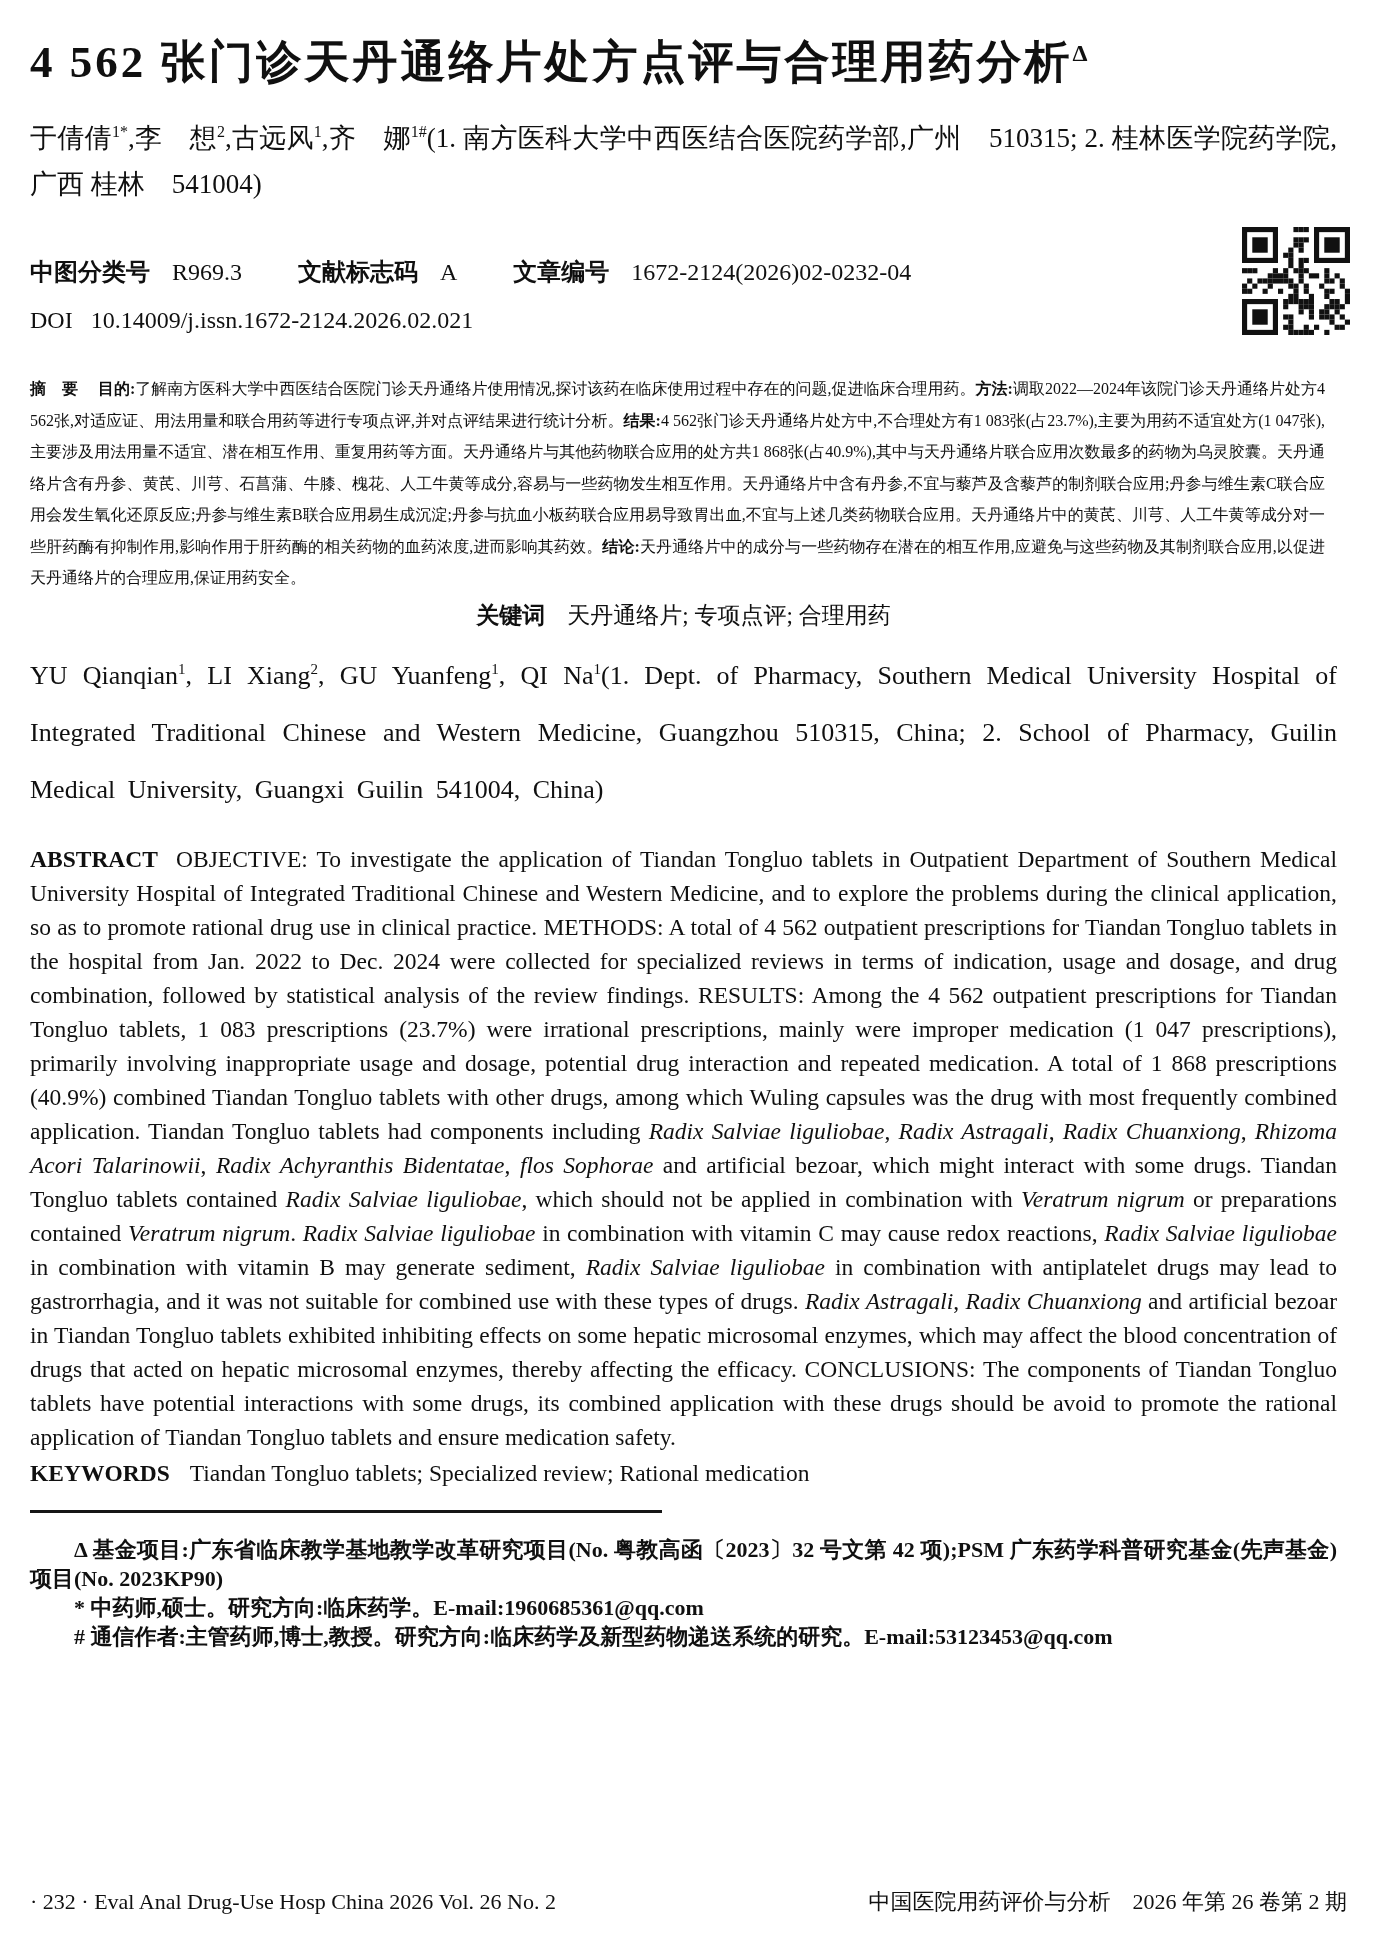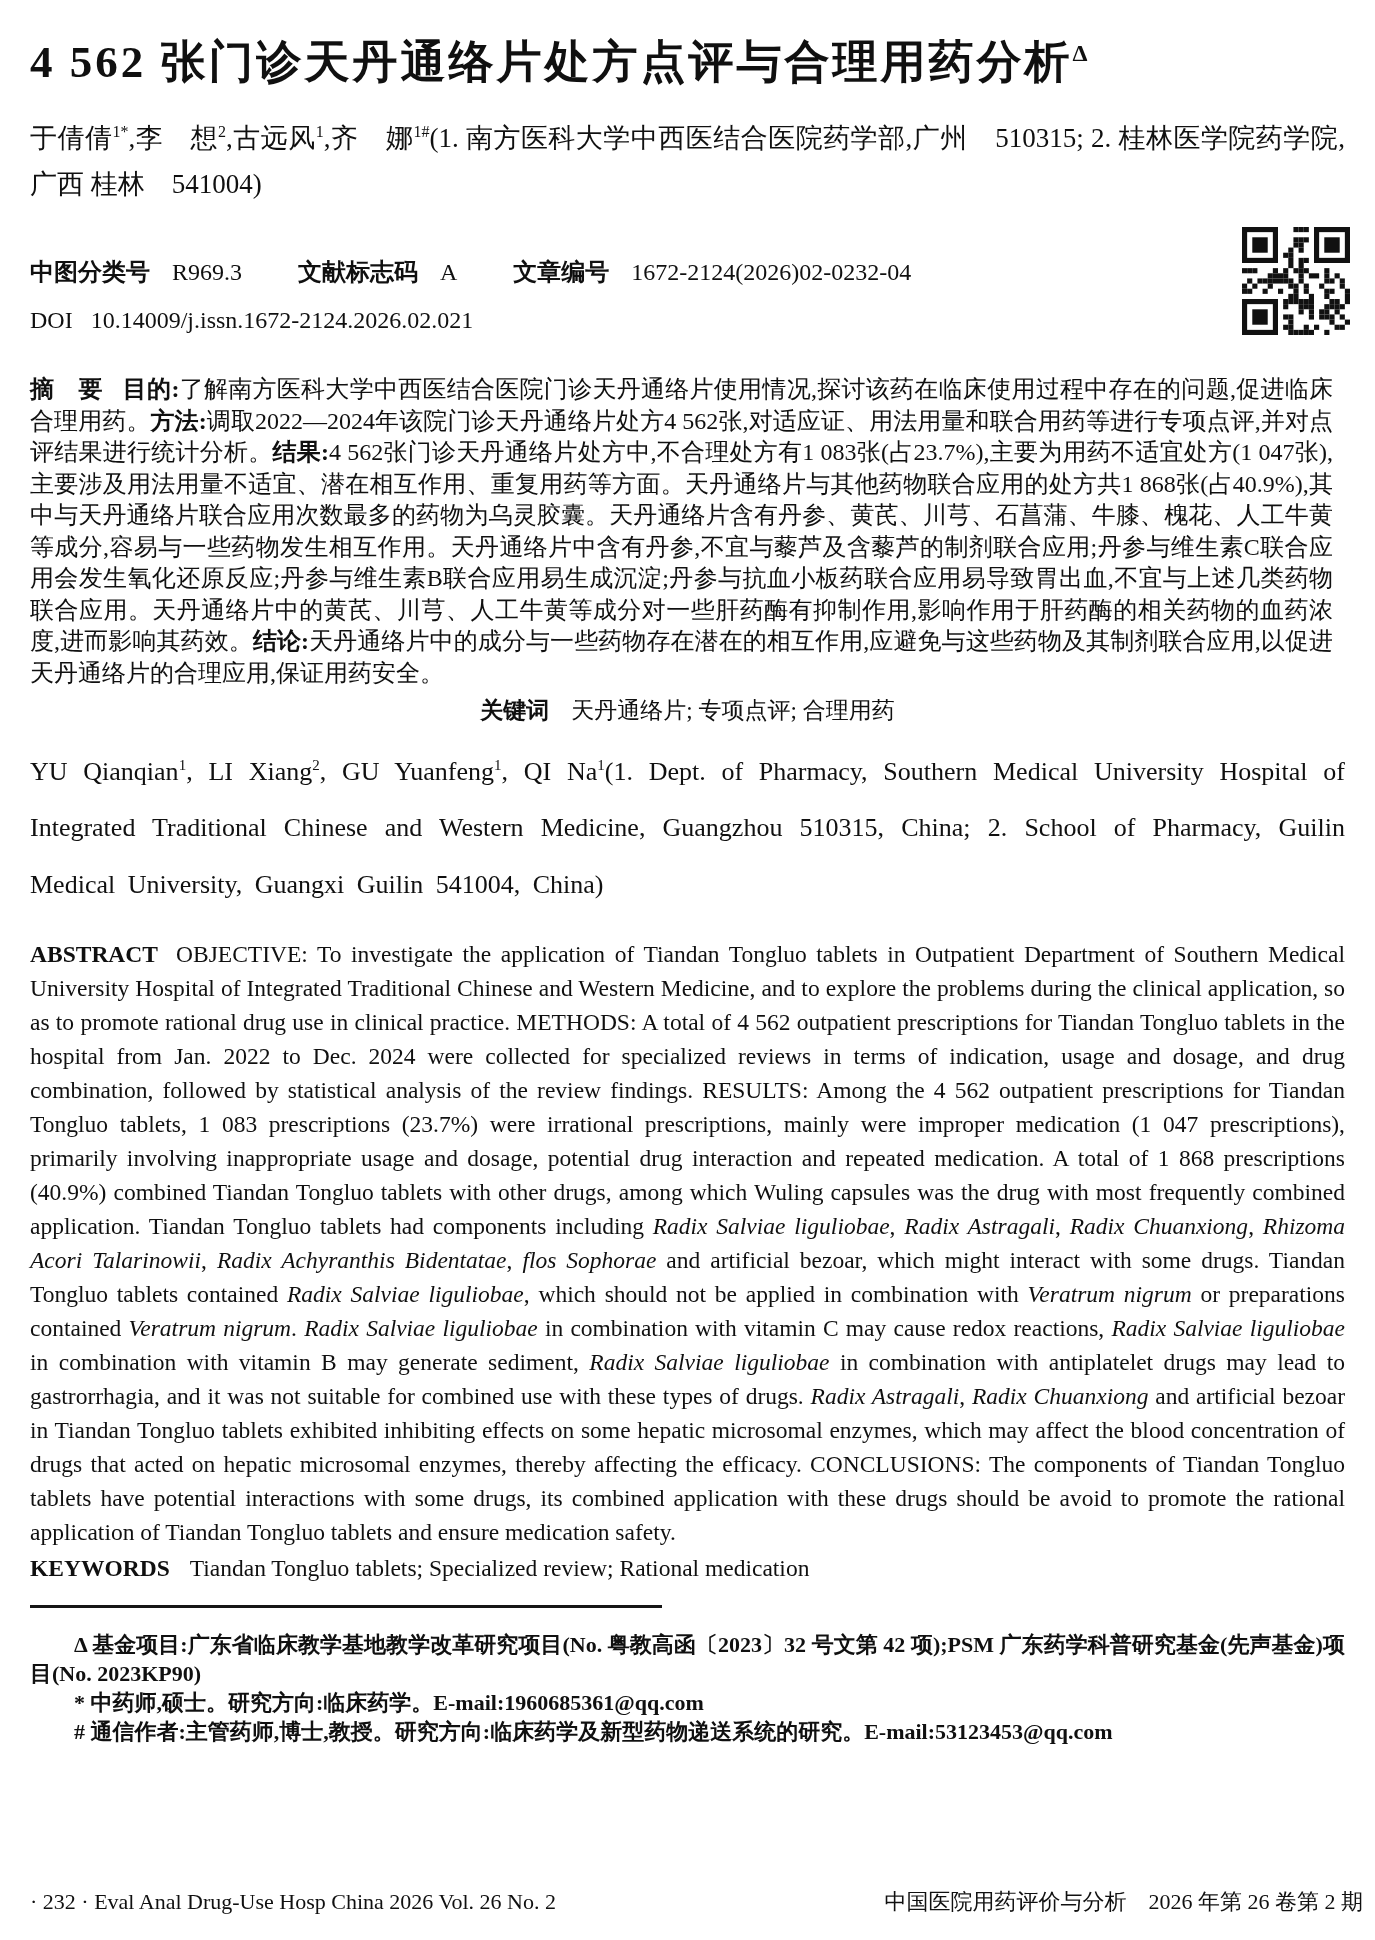--- a/index.html
+++ b/index.html
@@ -1,39 +1,39 @@
 <!DOCTYPE html>
 <html><head>
 <meta charset="utf-8">
 <style>
   html, body { margin:0; padding:0; }
   body {
     width:1375px; height:1940px; background:#ffffff; color:#101010;
     font-family:"Liberation Serif","DejaVu Serif",serif;
     overflow:hidden;
   }
-  .page { position:relative; width:1375px; height:1704px; box-sizing:border-box; padding:22px 30px 0 30px; }
+  .page { position:relative; width:1375px; height:1704px; box-sizing:border-box; padding:22px 38px 0 30px; }
 
   .title-cn { margin:0; font-size:45px; line-height:62px; font-weight:700; letter-spacing:3px;
               font-family:"Liberation Serif","DejaVu Serif",serif; }
   .title-cn sup { font-size:24px; }
 
   .authors-cn { margin:16px 0 0 0; font-size:27px; line-height:46px; text-align:justify; }
   .authors-cn sup { font-size:16px; }
 
   .meta-row { margin-top:50px; font-size:24px; line-height:30px; white-space:nowrap; }
   .meta-label { font-family:"Liberation Sans","DejaVu Sans",sans-serif; font-weight:700; margin-right:22px; }
   .meta-value { margin-right:56px; }
 
   .doi-row { margin-top:18px; font-size:24px; line-height:30px; }
   .doi-label { margin-right:18px; }
 
   .qr { position:absolute; left:1242px; top:227px; width:108px; height:108px; }
 
-  .abstract-cn { margin:38px 12px 0 0; font-size:24px; line-height:31.5px; text-align:justify; }
+  .abstract-cn { margin:38px 12px 0 0; font-size:16px; line-height:31.5px; text-align:justify; }
   .hei { font-family:"Liberation Sans","DejaVu Sans",sans-serif; font-weight:700; }
   .ab-label { margin-right:20px; }
   .seg-b { font-weight:700; }
   .seg-i { font-style:italic; }
   sup { font-size:0.62em; }
 
   .keywords-cn { margin:6px 0 0 0; font-size:23px; line-height:31.5px;text-align:center; }
   .keywords-cn .hei { margin-right:22px; }
 
   .title-en { margin:20px 0 0 0; font-size:31px; line-height:41px; font-weight:700; }
@@ -46,21 +46,21 @@
   .abstract-en .en-label { font-weight:700; margin-right:18px; }
 
   .keywords-en { margin:2px 0 0 0; font-size:23.5px; line-height:34px; }
   .keywords-en .en-label { font-weight:700; margin-right:20px; }
 
   .fn-rule { margin-top:20px; width:632px; height:0; border-top:3px solid #161616; }
 
   .footnotes { margin-top:22px;font-weight:bold; }
   .footnote { margin:0; font-size:22px; line-height:29px; text-align:justify; text-indent:44px; }
 
-  .footer { position:absolute; left:30px; right:12px; top:1888px; display:flex;
+  .footer { position:absolute; left:30px; right:28px; top:1888px; display:flex;
             justify-content:space-between; font-size:22px; line-height:28px; }
 </style>
 </head>
 <body>
 
 <div class="page">
 
   <h1 class="title-cn"><span>4 562 张门诊天丹通络片处方点评与合理用药分析</span><sup>Δ</sup></h1>
 
   <p class="authors-cn"><span>于倩倩</span><sup>1*</sup><span>,李　想</span><sup>2</sup><span>,古远风</span><sup>1</sup><span>,齐　娜</span><sup>1#</sup><span>(1. 南方医科大学中西医结合医院药学部,广州　510315; 2. 桂林医学院药学院,广西 桂林　541004)</span></p>

